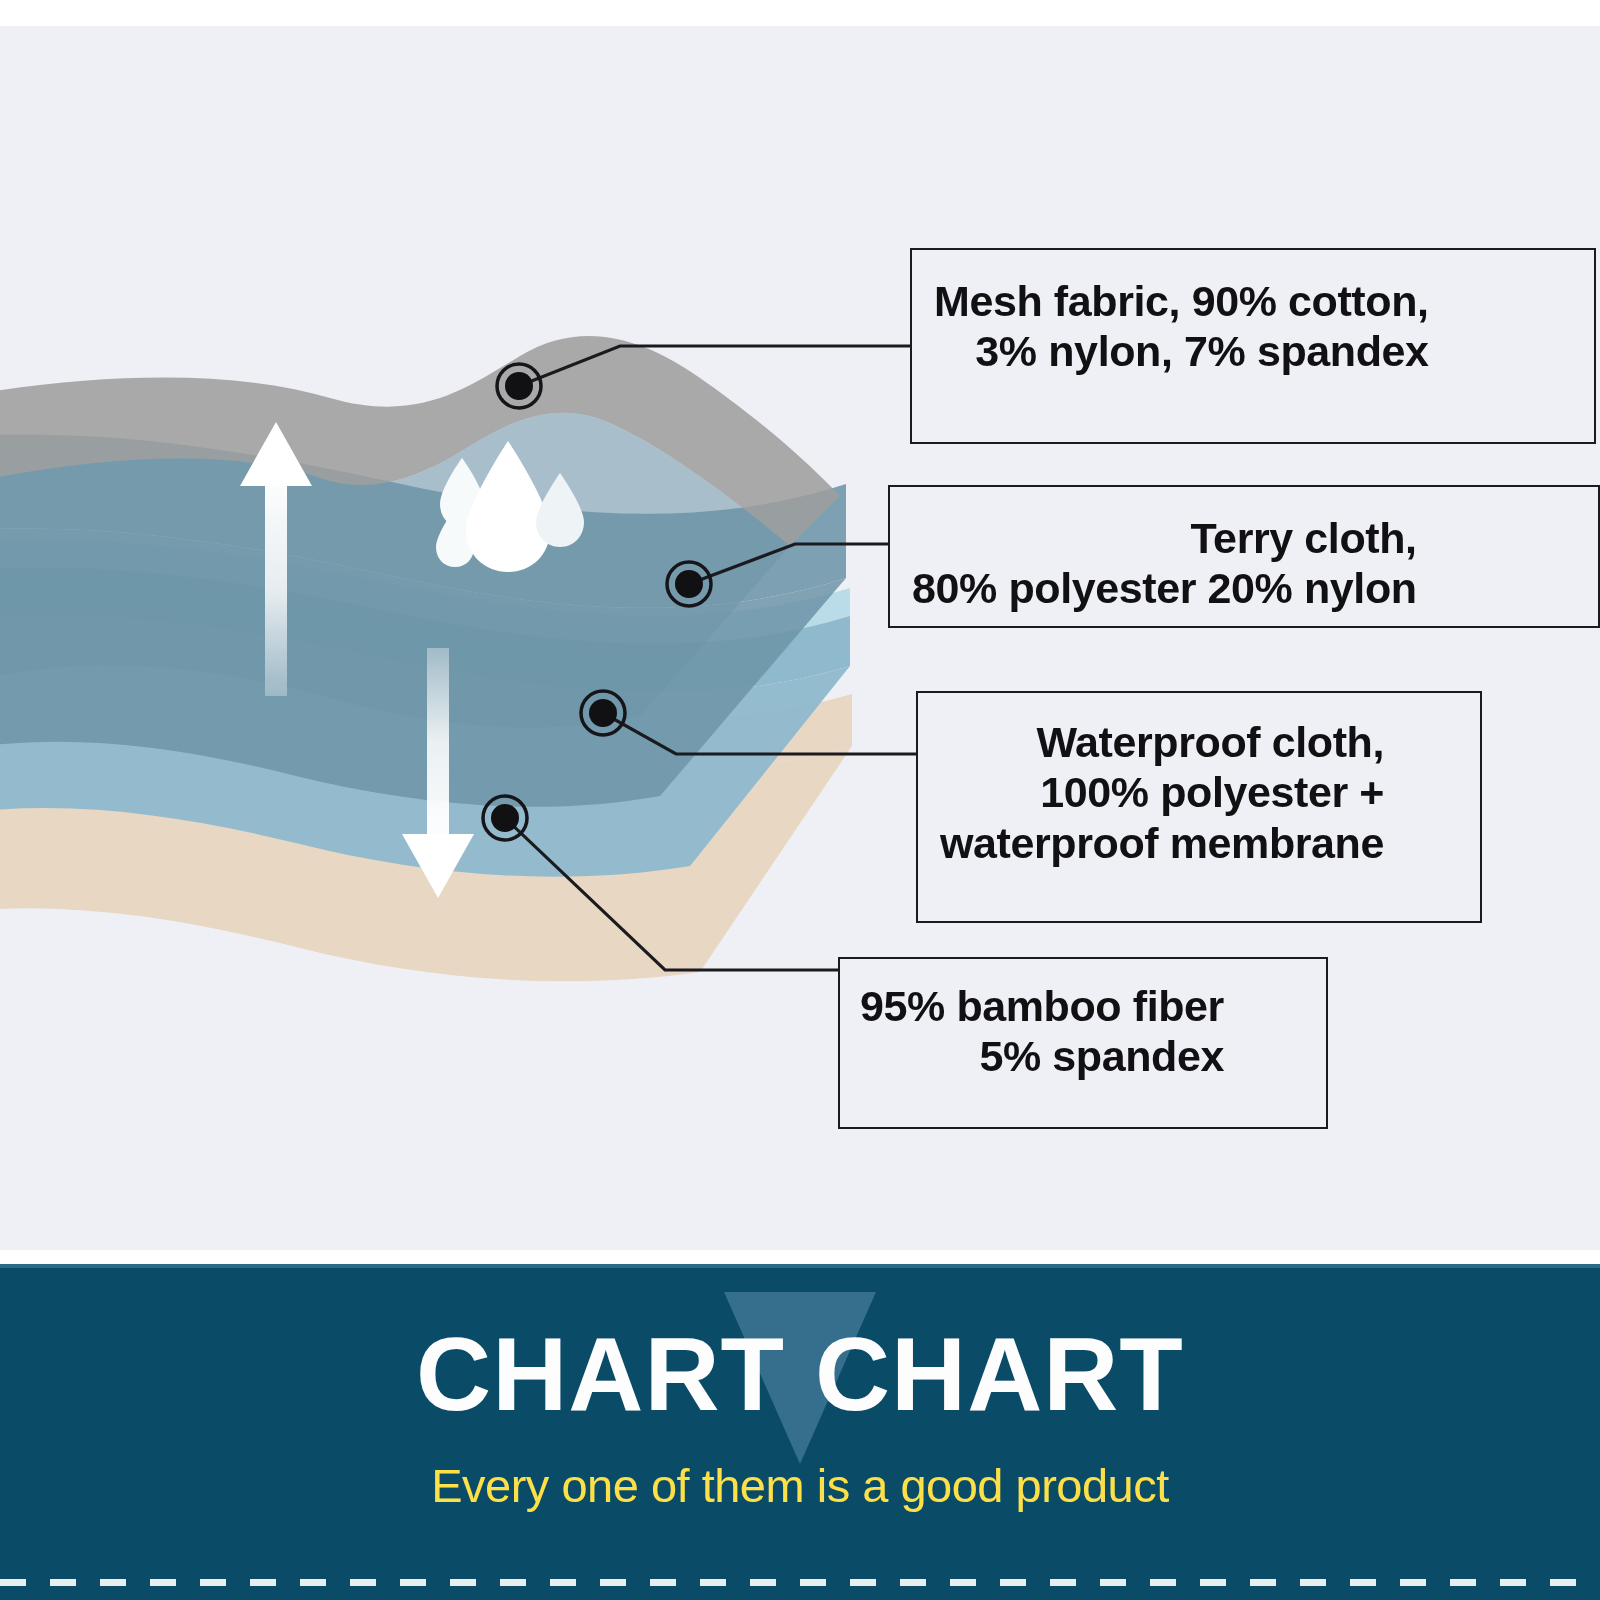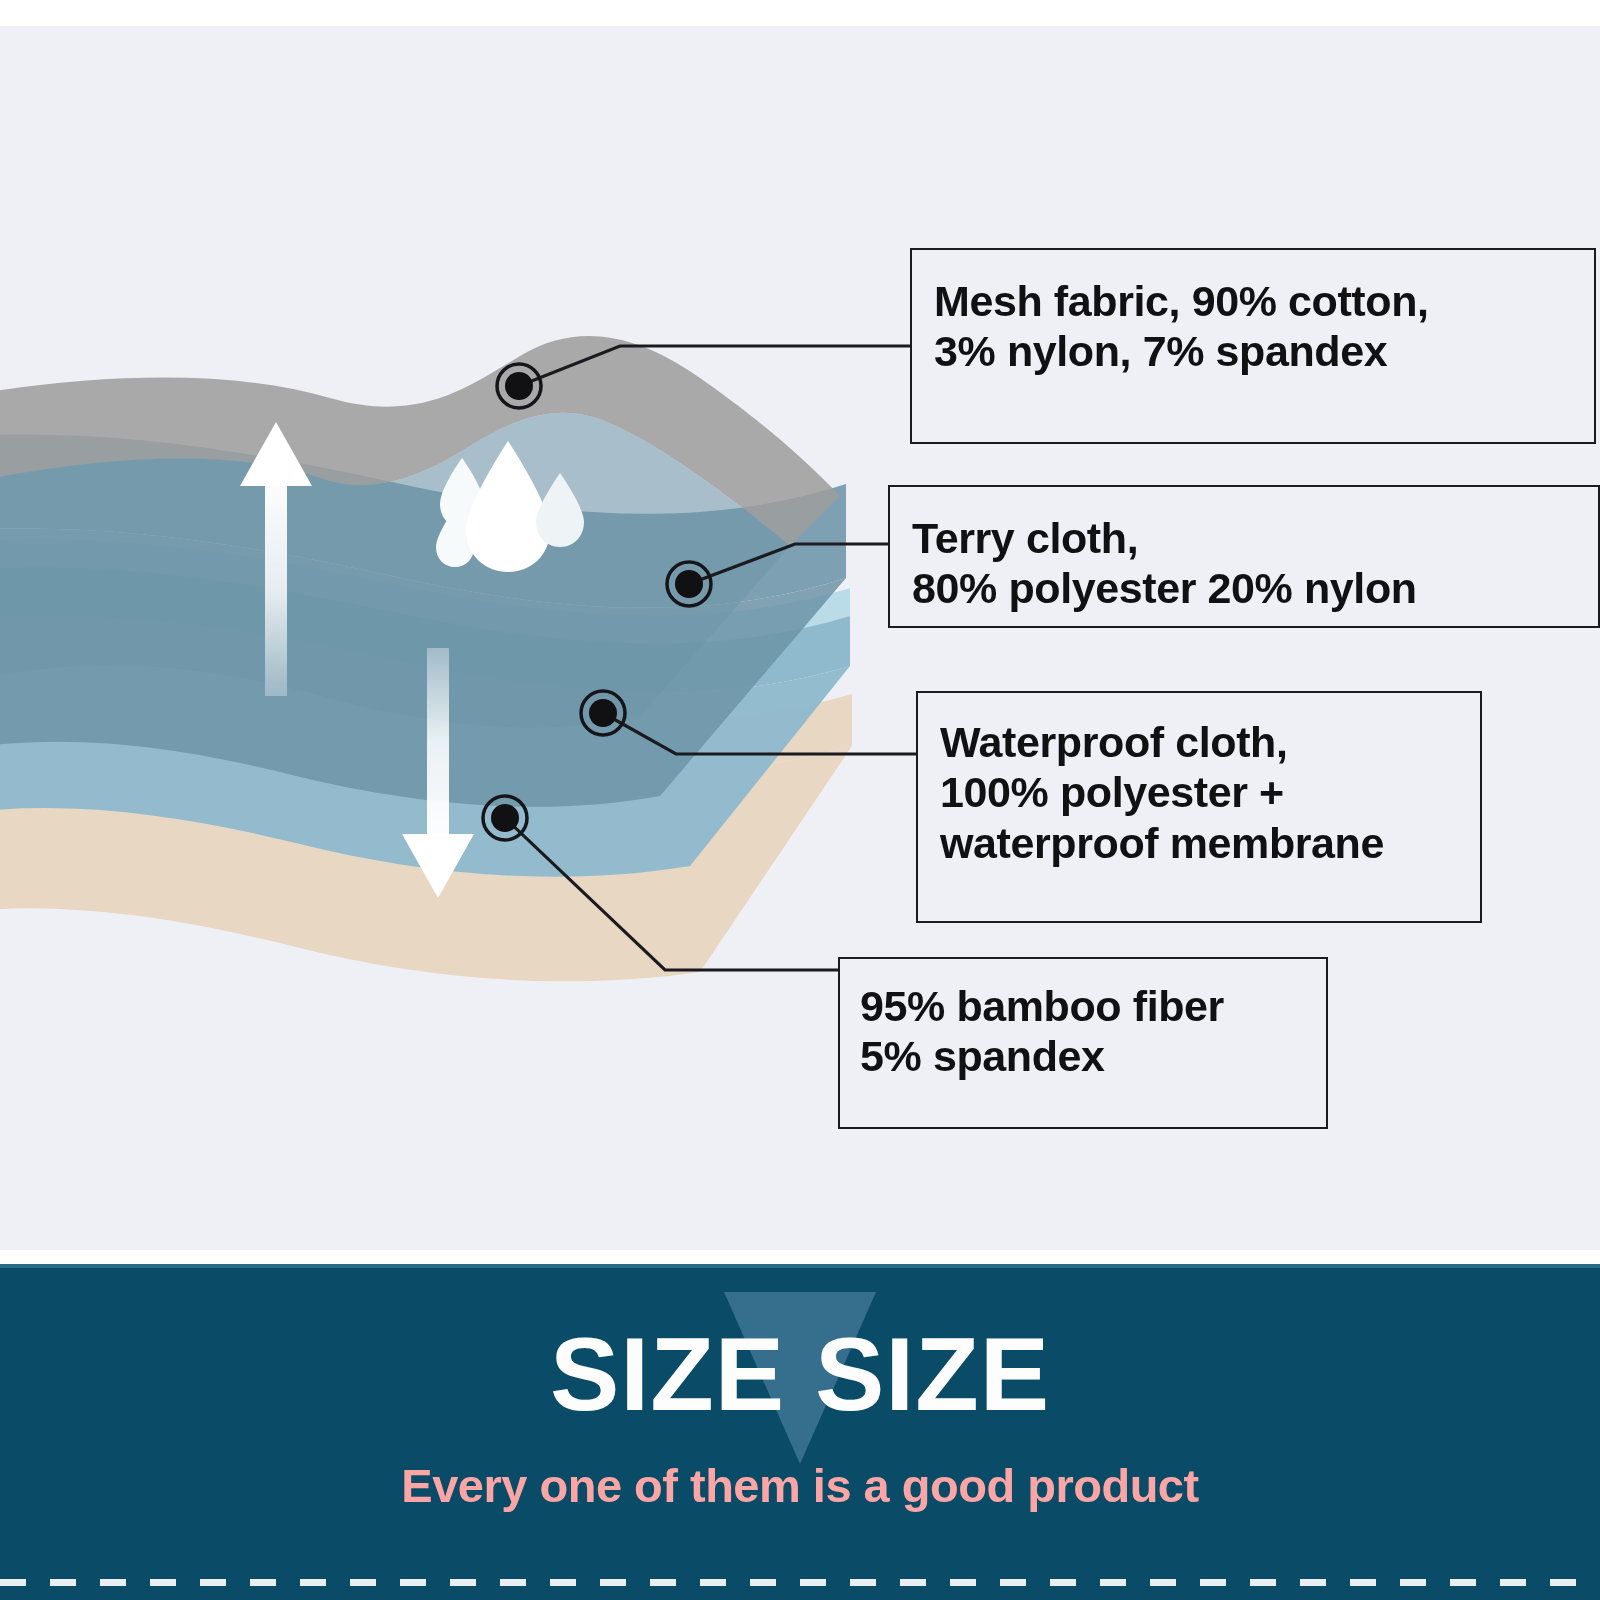--- a/index.html
+++ b/index.html
@@ -25,20 +25,21 @@
 
   
   #hero {
     position: absolute;
     left: 0;
     top: 26px;
     width: 1600px;
     height: 1224px;
     background: #eff0f5;
     overflow: hidden;
+    text-align: right;
   }
 
   #hero-svg {
     position: absolute;
     left: 0; top: 0;
     width: 1600px;
     height: 1224px;
     display: block;
   }
 
@@ -112,24 +113,24 @@
     letter-spacing: 1px;
     z-index: 2;
   }
   #banner-subtitle {
     position: absolute;
     left: 0;
     top: 198px;
     width: 1600px;
     text-align: center;
     font-family: "Liberation Sans", sans-serif;
-    font-weight: bold;
+    font-weight: normal;
     font-size: 47px;
     line-height: 1;
-    color: #fca5a5;
+    color: #fde047;
     letter-spacing: -0.5px;
     z-index: 2;
   }
   #banner-dashes {
     position: absolute;
     left: 0;
     top: 315px;
     width: 1600px;
     height: 7px;
     background-image: repeating-linear-gradient(
@@ -339,18 +340,18 @@
     <div id="label-box-4" class="label-box">
       <span class="label-text">95% bamboo fiber
 5% spandex</span>
     </div>
 
   </div>
 
   <div id="banner">
     <div id="banner-top-rule"></div>
     <div id="banner-triangle"></div>
-    <div id="banner-title">SIZE SIZE</div>
+    <div id="banner-title">CHART CHART</div>
     <div id="banner-subtitle">Every one of them is a good product</div>
     <div id="banner-dashes"></div>
   </div>
 
 </div>
 
 </body></html>

